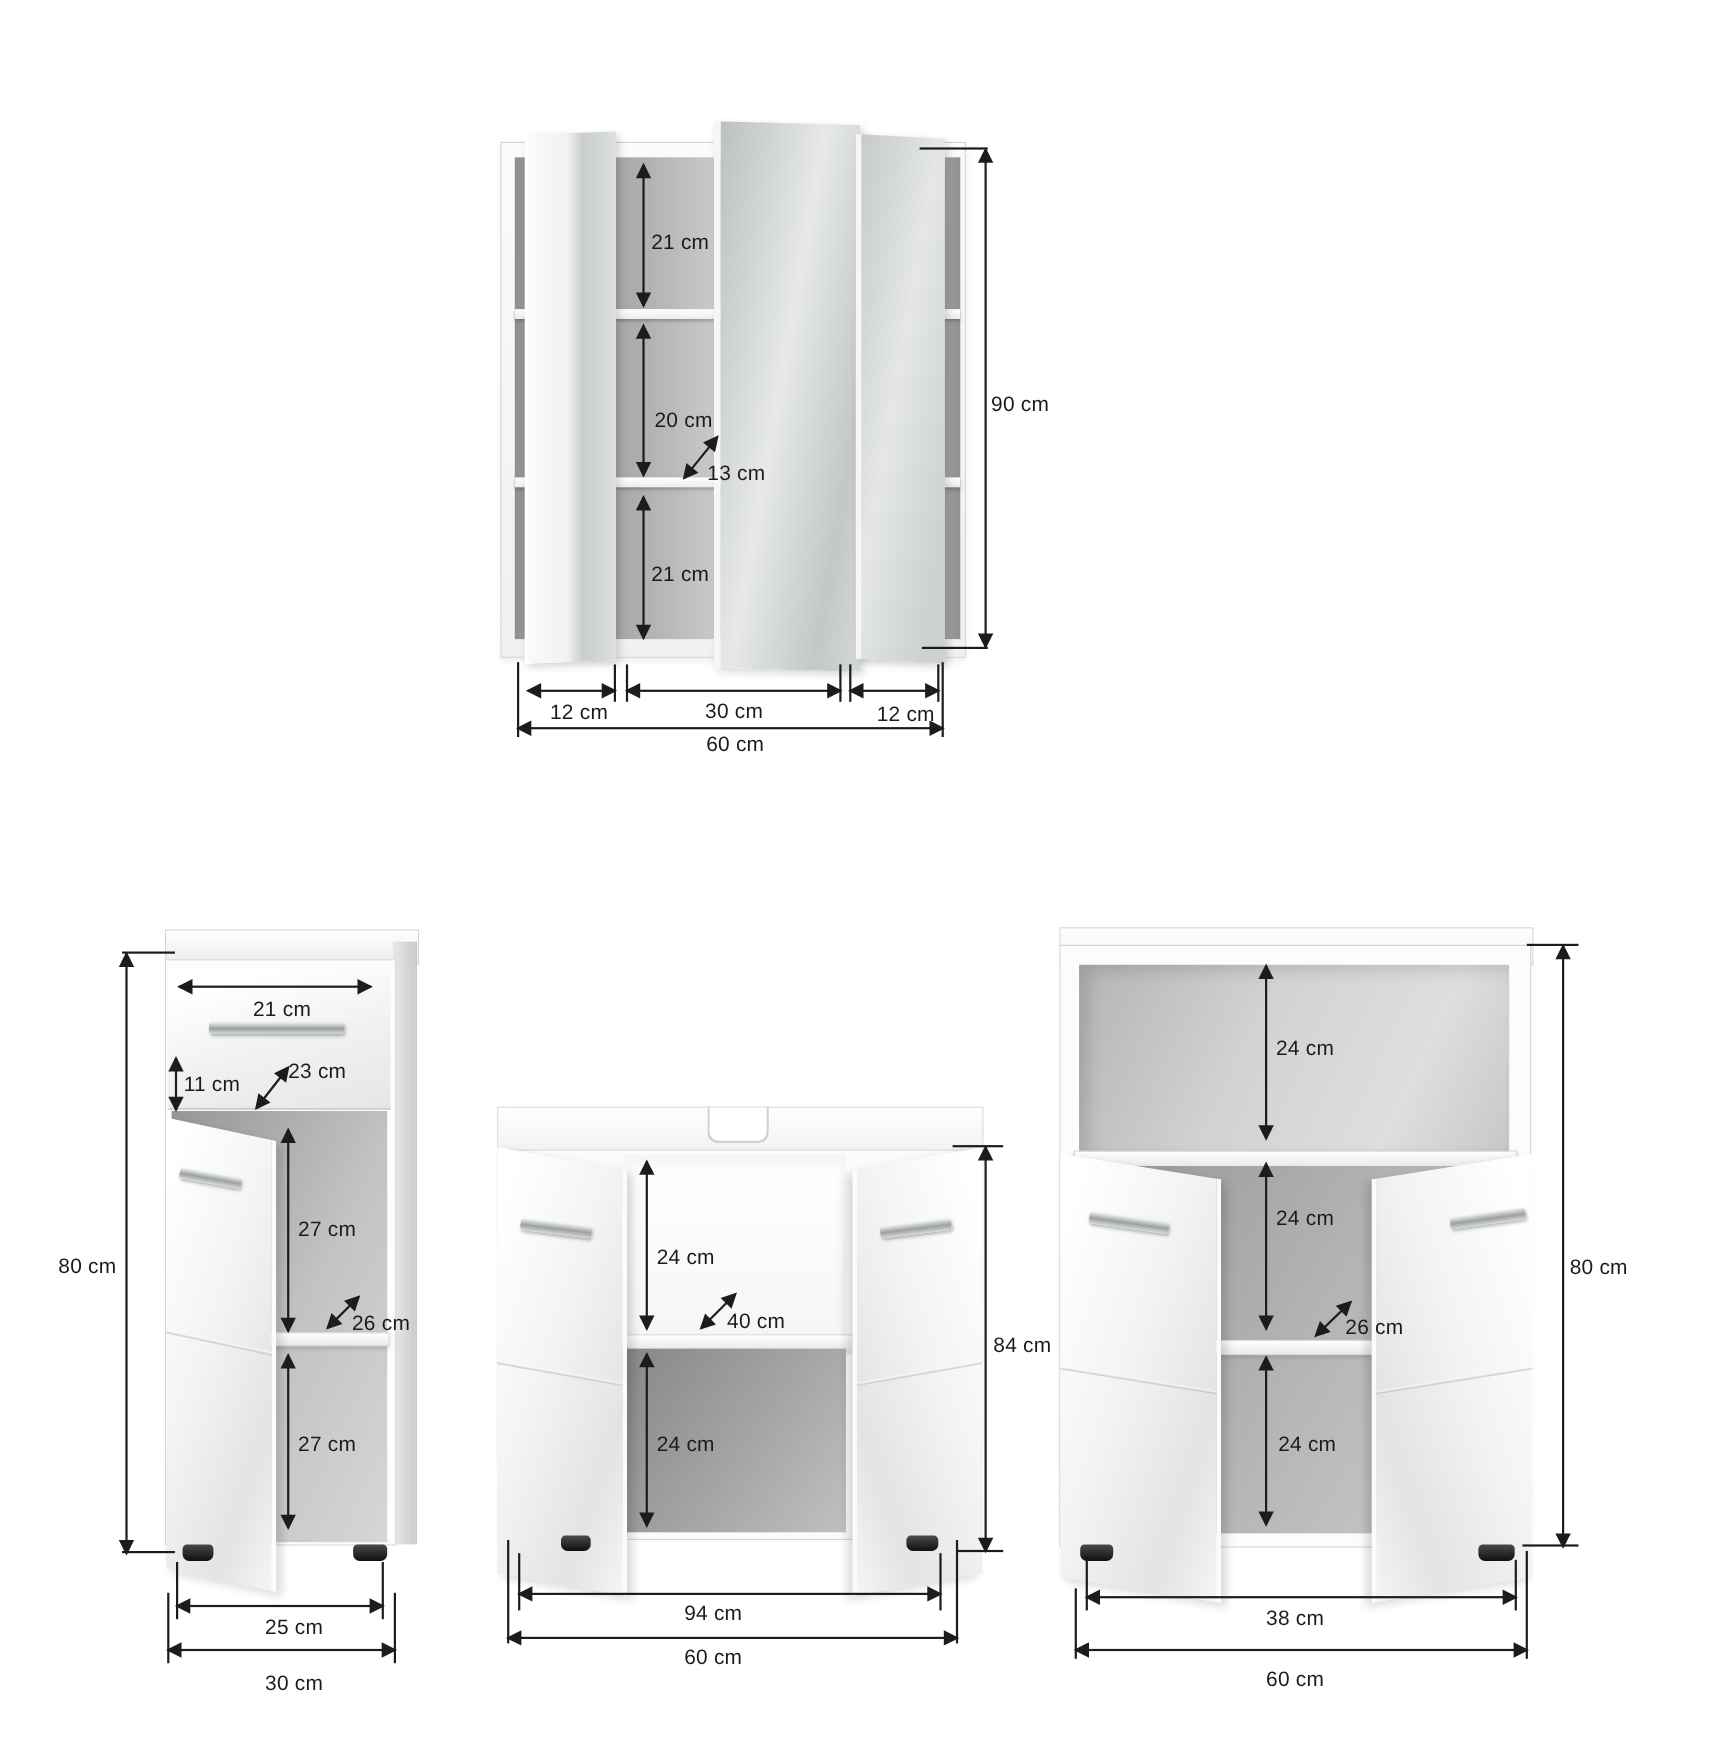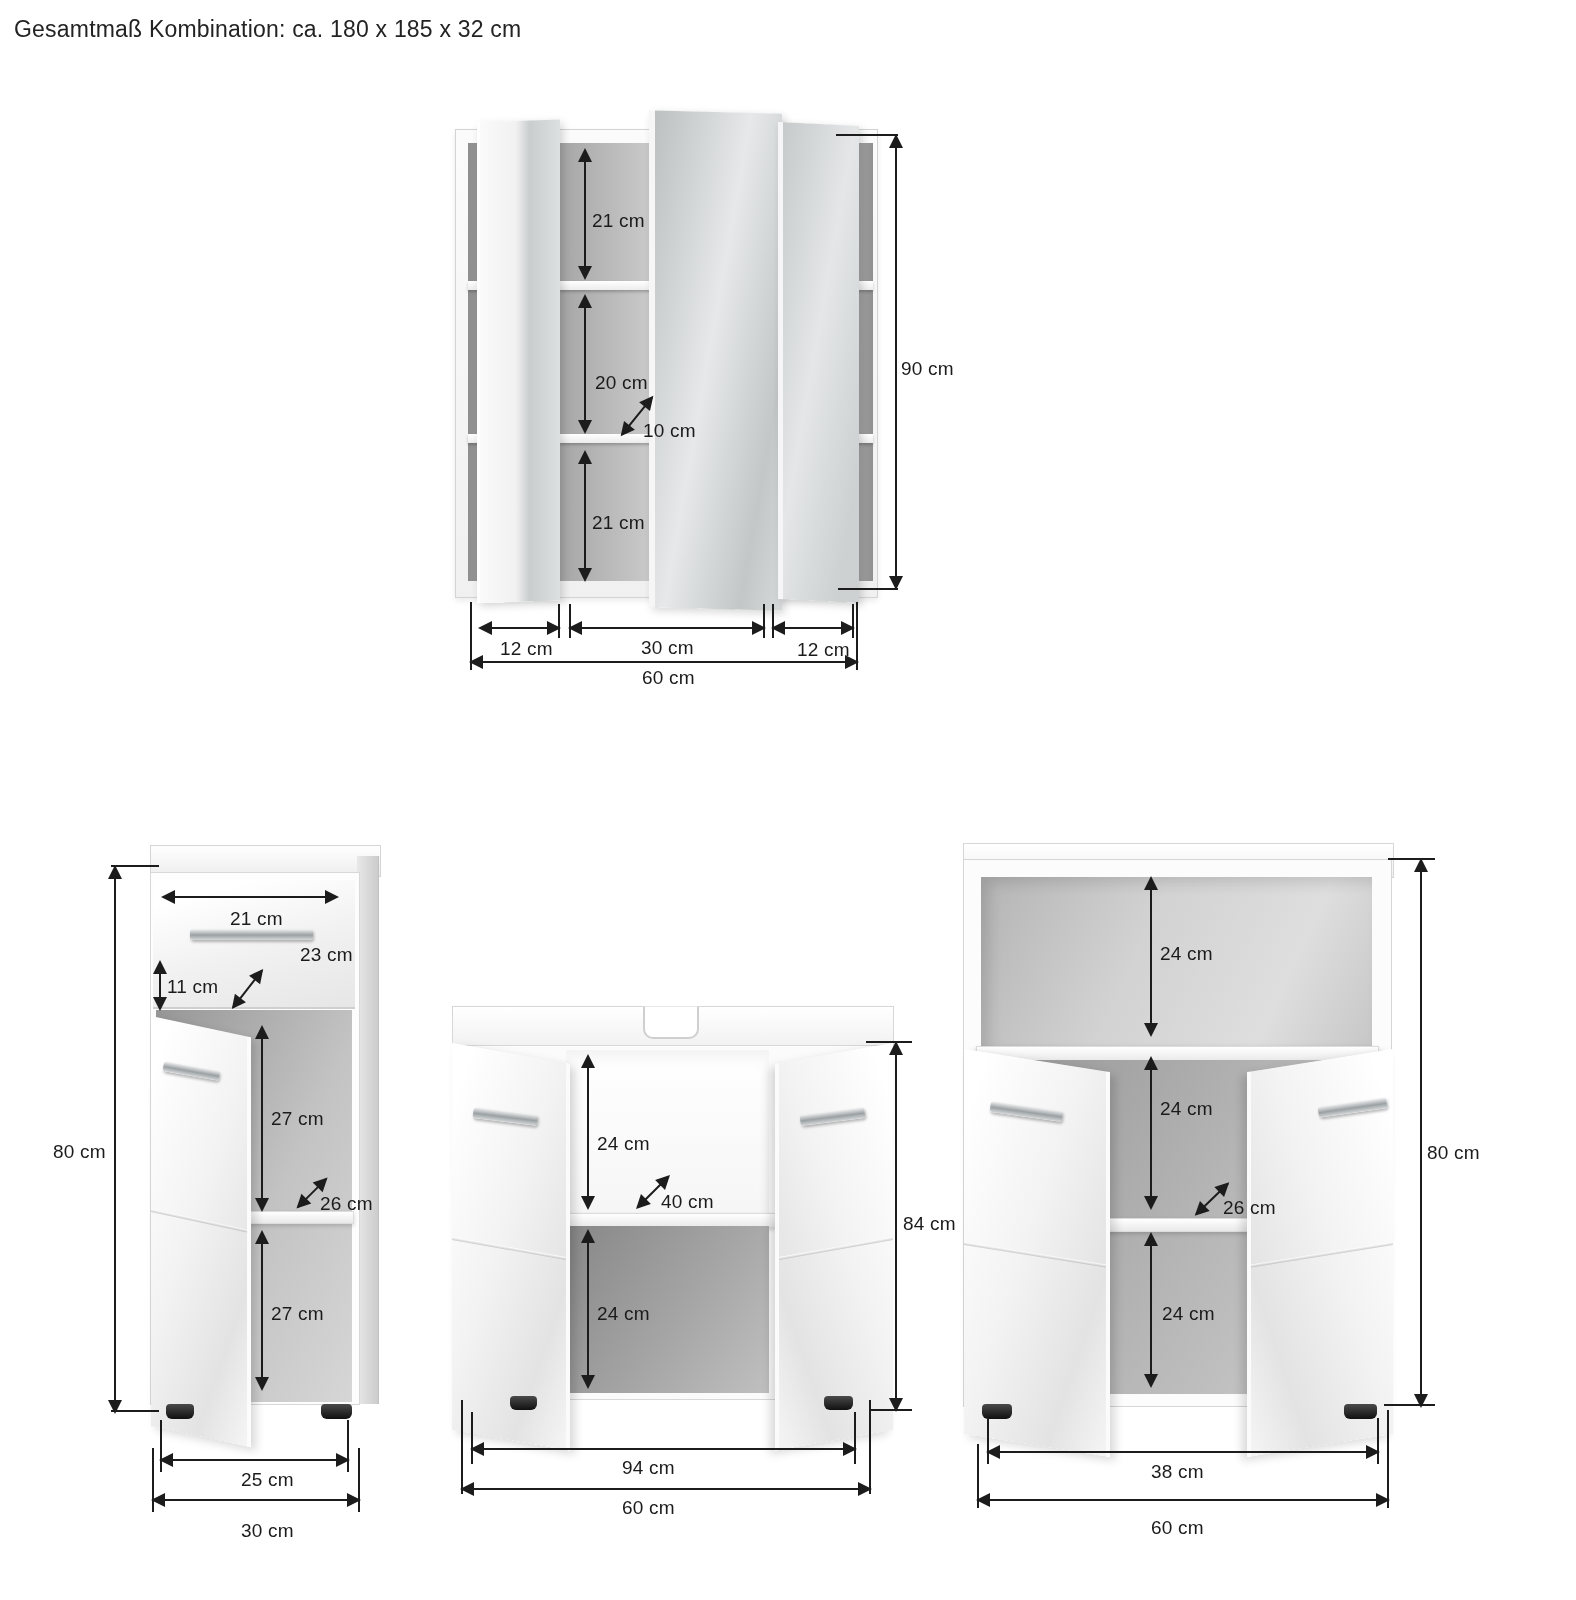--- a/index.html
+++ b/index.html
@@ -34,21 +34,20 @@
   .foot{position:absolute;background:linear-gradient(180deg,#4a4a4a,#101010);border-radius:4px 4px 6px 6px;}
   .shelf{position:absolute;background:linear-gradient(180deg,#ffffff,#e9e9e9);border:1px solid #dcdcdc;
         box-shadow:0 2px 4px rgba(0,0,0,.16);}
   .shelfbar{position:absolute;background:linear-gradient(180deg,#ffffff,#ececec);box-shadow:0 2px 3px rgba(0,0,0,.22);}
 </style>
 </head>
 <body>
 
 <div class="canvas">
 
-  <div class="title">Gesamtmaß Kombination: ca. 180 x 185 x 32 cm</div>
 
   <div class="grp">
     <div class="abs" style="left:455px;top:129px;width:421px;height:467px;background:linear-gradient(180deg,#fbfbfb,#f0f0f0);border:1px solid #d3d3d3;box-shadow:0 3px 6px rgba(0,0,0,.08);"></div>
     <div class="abs" style="left:468px;top:143px;width:90px;height:438px;background:linear-gradient(90deg,#8e8e8e,#bdbdbd 55%,#a9a9a9);"></div>
     <div class="abs" style="left:560px;top:143px;width:96px;height:438px;background:linear-gradient(90deg,#a6a6a6,#cccccc);"></div>
     <div class="abs" style="left:843px;top:143px;width:30px;height:438px;background:linear-gradient(90deg,#c0c0c0,#8f8f8f);"></div>
     <div class="shelfbar" style="left:468px;top:281px;width:90px;height:9px;"></div>
     <div class="shelfbar" style="left:468px;top:434px;width:90px;height:9px;"></div>
     <div class="shelfbar" style="left:560px;top:281px;width:96px;height:9px;"></div>
     <div class="shelfbar" style="left:560px;top:434px;width:96px;height:9px;"></div>
@@ -56,21 +55,21 @@
     <div class="shelfbar" style="left:843px;top:434px;width:30px;height:9px;"></div>
     <div class="mirror" style="left:477px;top:121px;width:80px;height:481px;transform:skewY(-2deg);border-left:3px solid #ffffff;background:linear-gradient(90deg,#fafafa 0%,#f1f1f1 45%,#c9cdce 62%,#dde0e1 100%);"></div>
     <div class="mirror" style="left:649px;top:112px;width:127px;height:497px;transform:skewY(1.5deg);border-left:6px solid #f6f6f6;"></div>
     <div class="mirror" style="left:778px;top:124px;width:76px;height:477px;transform:skewY(3deg);background:linear-gradient(100deg,#c6cacb 0%,#e4e6e7 45%,#cdd1d2 85%);"></div>
 
     <div class="dimv" style="left:584px;top:150px;height:128px;"></div>
     <div class="lbl" style="left:592px;top:210px;">21 cm</div>
     <div class="dimv" style="left:584px;top:296px;height:136px;"></div>
     <div class="lbl" style="left:595px;top:372px;">20 cm</div>
     <div class="dimh" style="left:613px;top:415px;width:48px;transform:rotate(-51deg);"></div>
-    <div class="lbl" style="left:643px;top:420px;">10 cm</div>
+    <div class="lbl" style="left:643px;top:420px;">13 cm</div>
     <div class="dimv" style="left:584px;top:452px;height:128px;"></div>
     <div class="lbl" style="left:592px;top:512px;">21 cm</div>
 
     <div class="ext" style="left:836px;top:134px;width:62px;height:2px;"></div>
     <div class="dimv" style="left:895px;top:136px;height:452px;"></div>
     <div class="ext" style="left:838px;top:588px;width:60px;height:2px;"></div>
     <div class="lbl" style="left:901px;top:358px;">90 cm</div>
 
     <div class="ext" style="left:470px;top:602px;width:2px;height:68px;"></div>
     <div class="ext" style="left:558px;top:604px;width:2px;height:34px;"></div>
@@ -102,21 +101,21 @@
     </div>
     <div class="handle" style="left:163px;top:1066px;width:57px;height:10px;transform:rotate(10deg);"></div>
     <div class="foot" style="left:166px;top:1404px;width:28px;height:15px;"></div>
     <div class="foot" style="left:321px;top:1404px;width:31px;height:15px;"></div>
 
     <div class="dimh" style="left:163px;top:896px;width:174px;"></div>
     <div class="lbl" style="left:230px;top:908px;">21 cm</div>
     <div class="dimv" style="left:159px;top:962px;height:47px;"></div>
     <div class="lbl" style="left:167px;top:976px;">11 cm</div>
     <div class="dimh" style="left:224px;top:988px;width:47px;transform:rotate(-52deg);"></div>
-    <div class="lbl" style="left:262px;top:944px;margin-left:38px;">23 cm</div>
+    <div class="lbl" style="left:262px;top:964px;">23 cm</div>
     <div class="dimv" style="left:261px;top:1027px;height:183px;"></div>
     <div class="lbl" style="left:271px;top:1108px;">27 cm</div>
     <div class="dimh" style="left:292px;top:1192px;width:40px;transform:rotate(-45deg);"></div>
     <div class="lbl" style="left:320px;top:1193px;">26 cm</div>
     <div class="dimv" style="left:261px;top:1232px;height:157px;"></div>
     <div class="lbl" style="left:271px;top:1303px;">27 cm</div>
 
     <div class="ext" style="left:111px;top:865px;width:48px;height:2px;"></div>
     <div class="dimv" style="left:114px;top:867px;height:545px;"></div>
     <div class="ext" style="left:111px;top:1410px;width:48px;height:2px;"></div>

